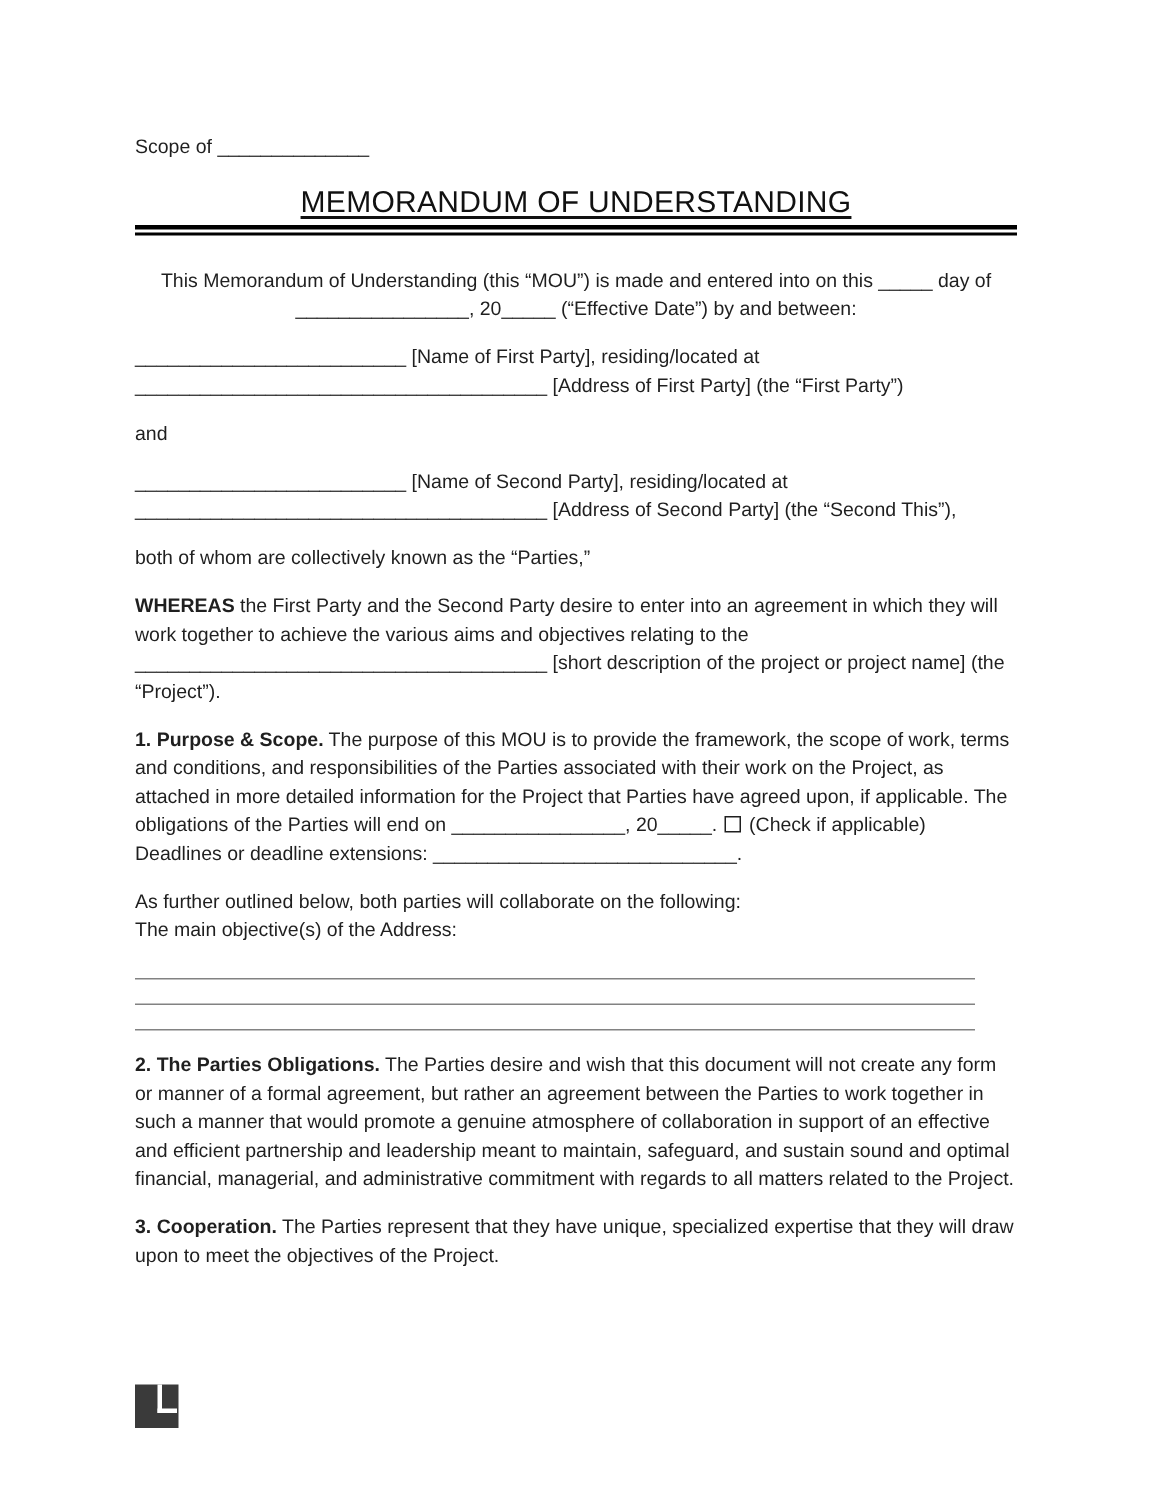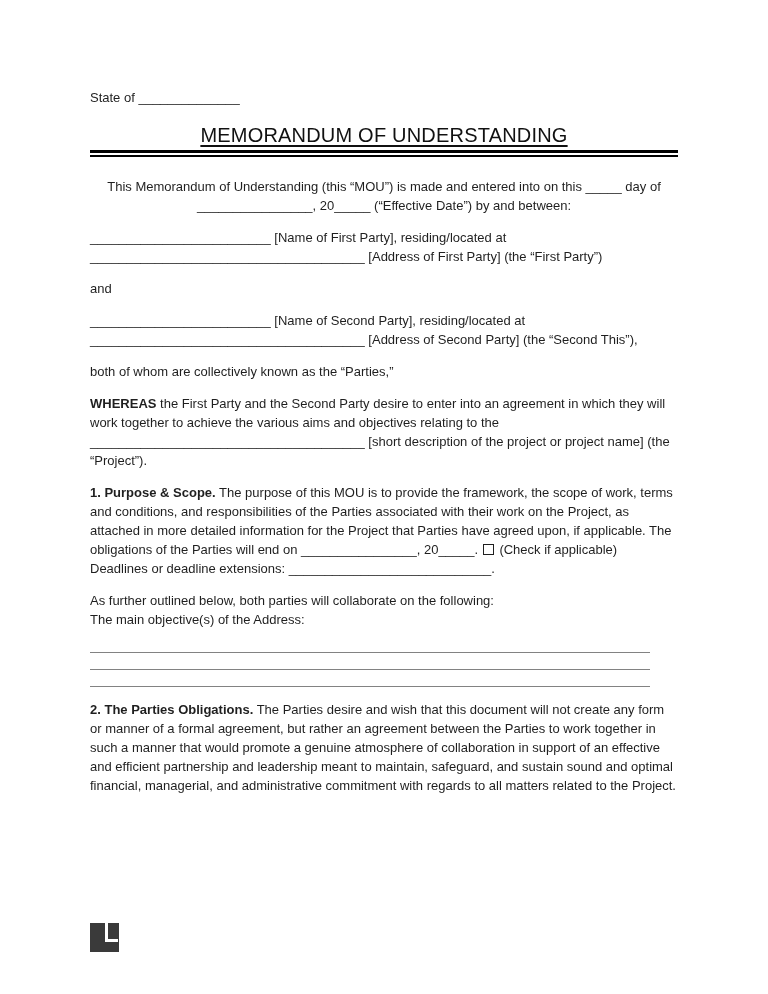--- a/index.html
+++ b/index.html
@@ -74,21 +74,21 @@
     border-left: 3px solid #ffffff;
     border-bottom: 3px solid #ffffff;
   }
 </style>
 </head>
 <body>
 
 <div class="page">
   <div class="content">
 
-    <div class="state-line">State of ______________</div>
+    <div class="state-line">Scope of ______________</div>
 
     <h1 class="doc-title">MEMORANDUM OF UNDERSTANDING</h1>
     <div class="double-rule"></div>
 
     <p class="p p-first">This Memorandum of Understanding (this “MOU”) is made and entered into on this _____ day of ________________, 20_____ (“Effective Date”) by and between:</p>
 
     <p class="p"><span>_________________________ [Name of First Party], residing/located at</span><br>
     <span>______________________________________ [Address of First Party] (the “First Party”)</span></p>
 
     <p class="p">and</p>
@@ -107,19 +107,20 @@
     <span>The main objective(s) of the Address:</span></p>
 
     <div class="blank-lines">
       <div class="blank-line"></div>
       <div class="blank-line"></div>
       <div class="blank-line"></div>
     </div>
 
     <p class="p"><span class="bold">2. The Parties Obligations.</span><span> The Parties desire and wish that this document will not create any form or manner of a formal agreement, but rather an agreement between the Parties to work together in such a manner that would promote a genuine atmosphere of collaboration in support of an effective and efficient partnership and leadership meant to maintain, safeguard, and sustain sound and optimal financial, managerial, and administrative commitment with regards to all matters related to the Project.</span></p>
 
+    <p class="p"><span class="bold">3. Cooperation.</span><span> The Parties represent that they have unique, specialized expertise that they will draw upon to meet the objectives of the Project.</span></p>
 
   </div>
 
   <div class="logo">
     <div class="logo-l"></div>
   </div>
 </div>
 
 </body></html>

